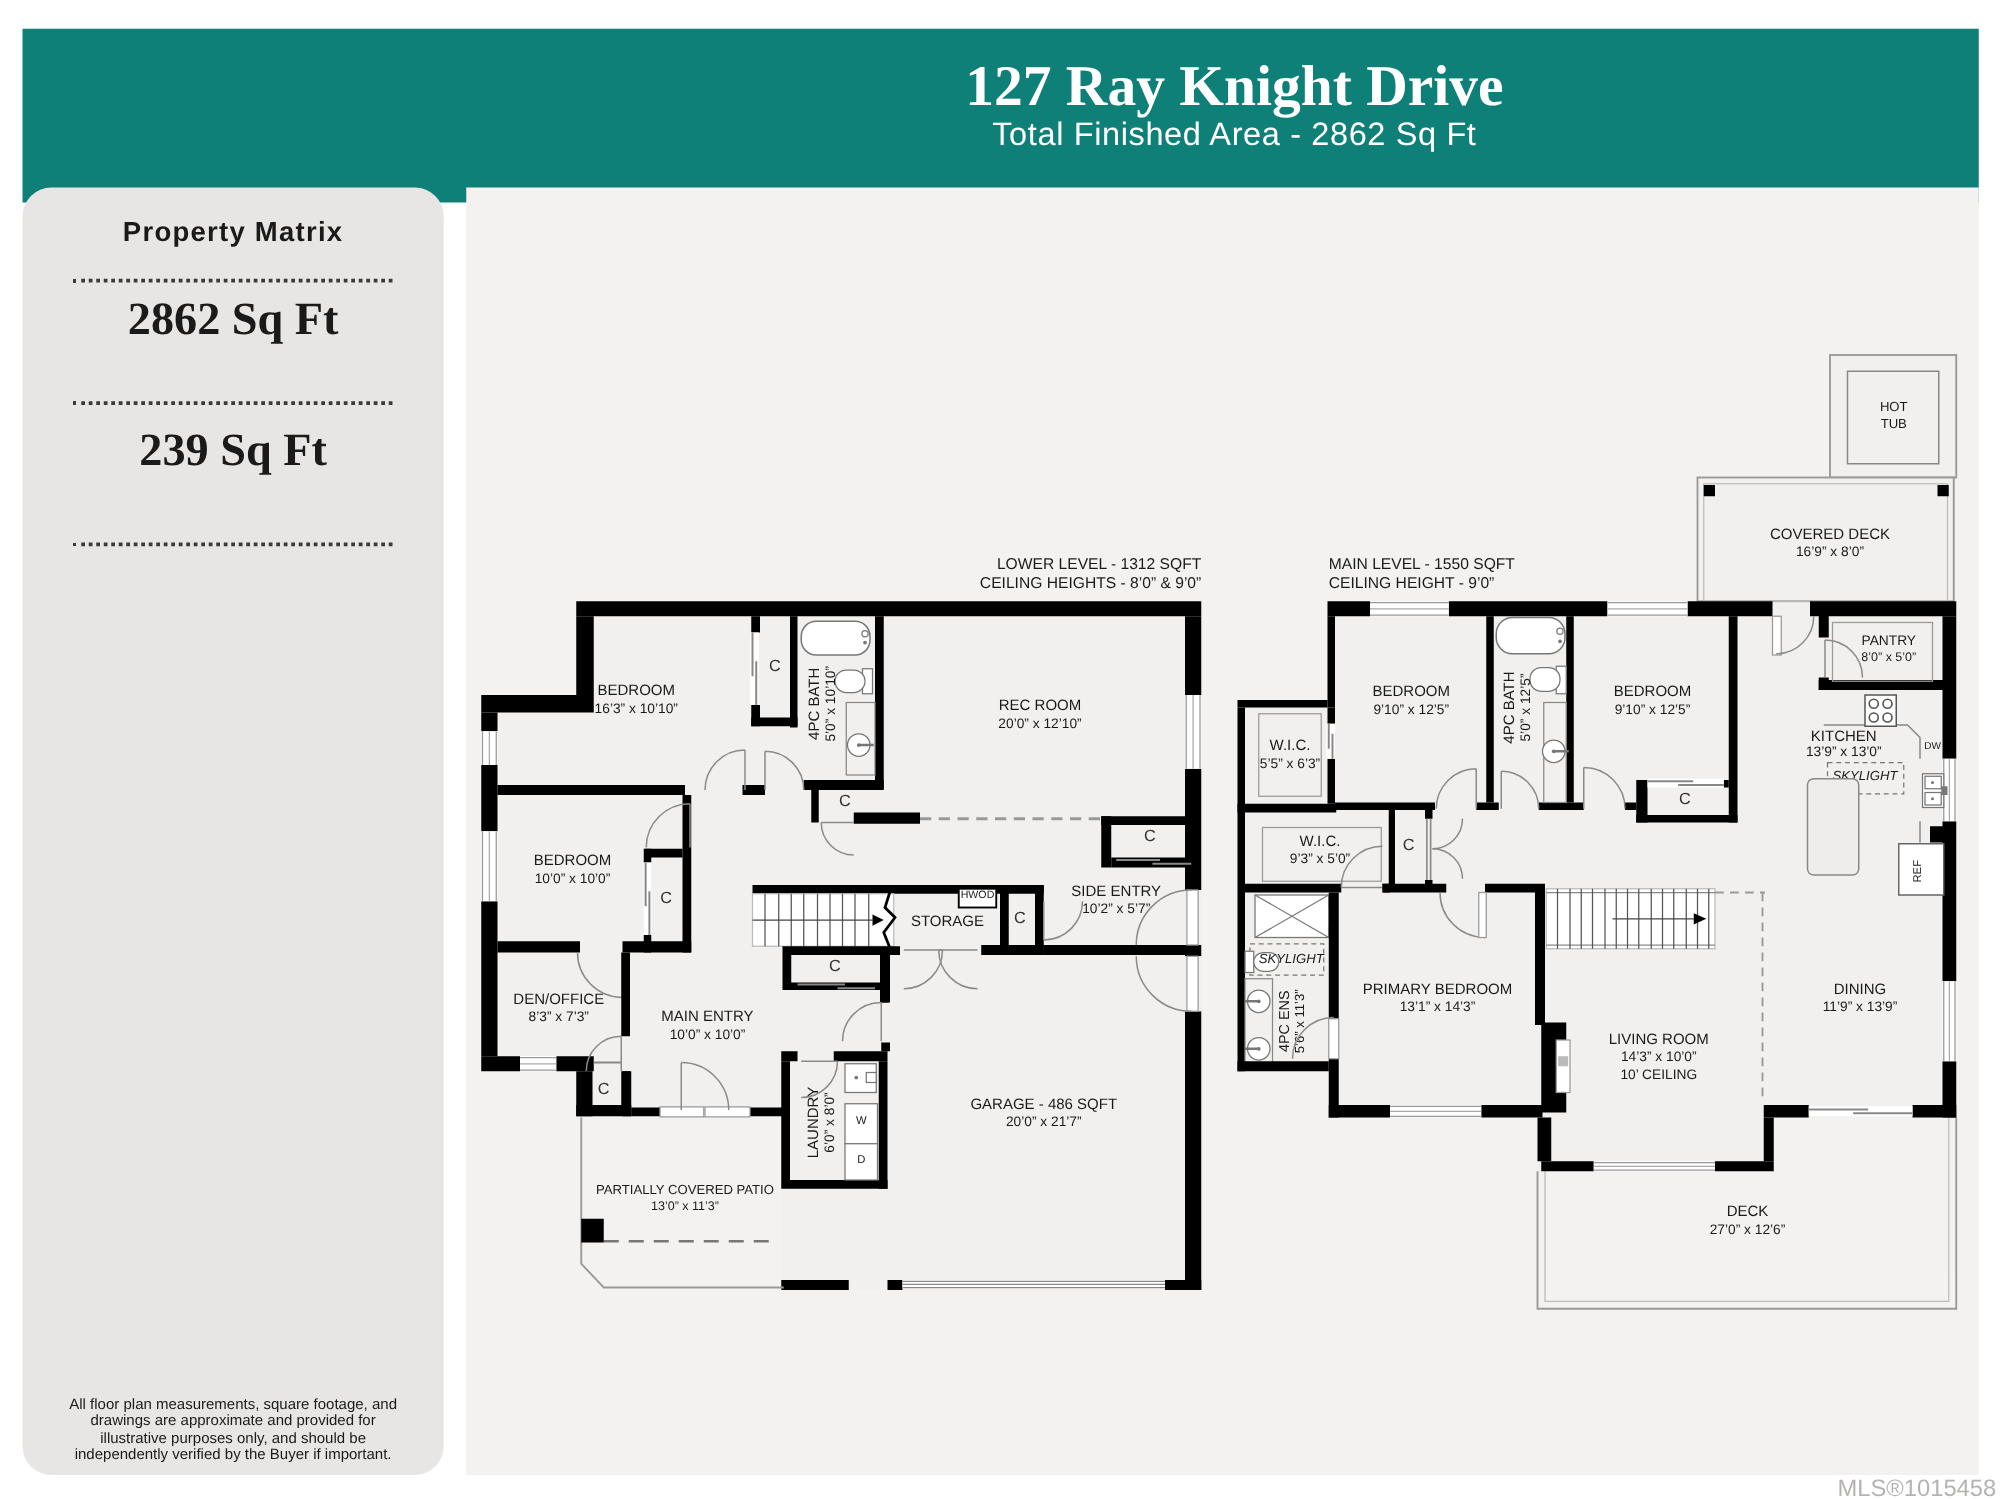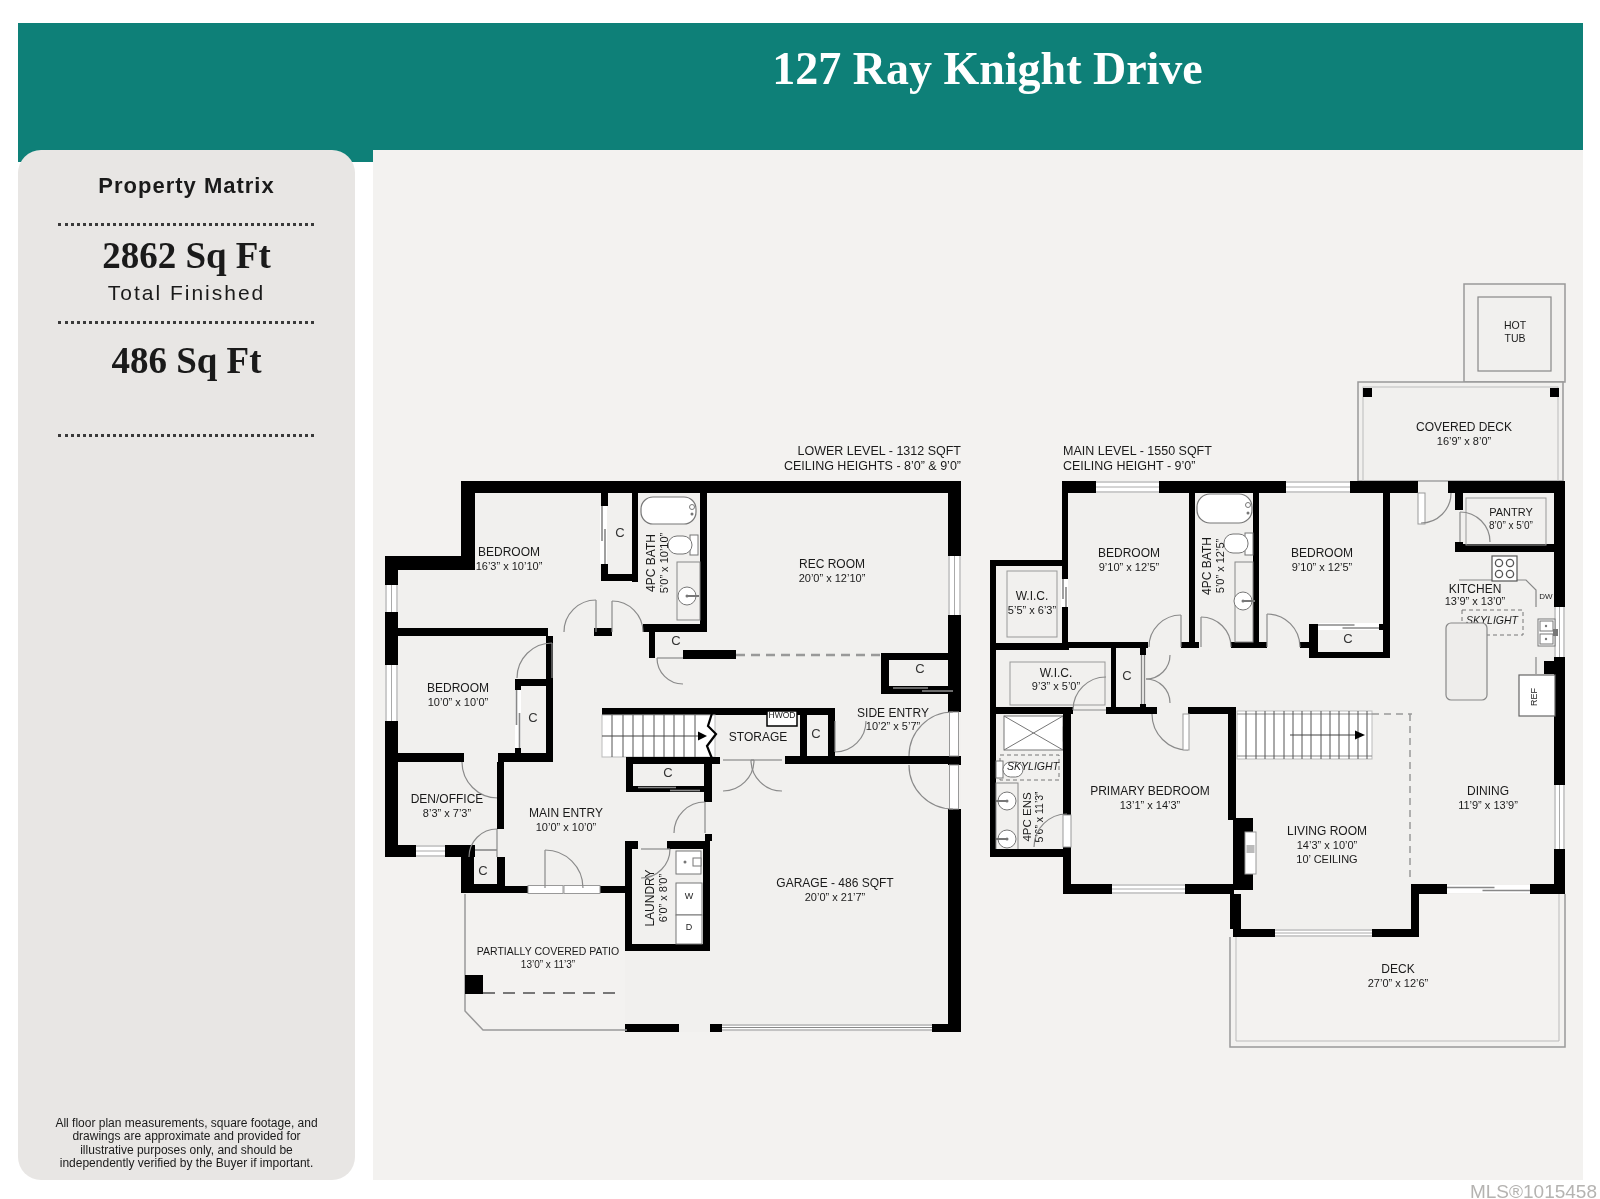--- a/index.html
+++ b/index.html
@@ -11,29 +11,29 @@
 #sidebar .num{font-family:"Liberation Serif",serif;font-weight:bold;font-size:37px;text-align:center;position:absolute;width:100%;color:#1a1a1a;}
 #sidebar .sub{font-size:21px;text-align:center;position:absolute;width:100%;color:#1a1a1a;letter-spacing:2px;}
 #sidebar .disc{position:absolute;left:0;bottom:10px;width:337px;font-size:12px;line-height:13.2px;text-align:center;color:#1a1a1a;margin-top:42px;}
 #main{position:absolute;left:373px;top:150px;width:1210px;height:1030px;background:#f3f2f0;}
 #mls{position:absolute;right:3px;top:1181px;font-size:19px;color:#b5b3b1;}
 </style></head>
 <body>
 
 <div id="header">
 <div class="t1">127 Ray Knight Drive</div>
+<div class="t2">Total Finished Area - 2862 Sq Ft</div>
 </div>
 
 <div id="sidebar">
 <div class="pm">Property Matrix</div>
 <div class="dots" style="top:73px;"></div>
 <div class="num" style="top:84px;">2862 Sq Ft</div>
-<div class="sub" style="top:131px;">Total Finished</div>
 <div class="dots" style="top:171px;"></div>
-<div class="num" style="top:189px;">486 Sq Ft</div>
+<div class="num" style="top:189px;">239 Sq Ft</div>
 <div class="dots" style="top:284px;"></div>
 <div class="disc">All floor plan measurements, square footage, and<br>drawings are approximate and provided for<br>illustrative purposes only, and should be<br>independently verified by the Buyer if important.</div>
 </div>
 
 <div id="main"></div>
 <svg width="1600" height="1199" viewBox="0 0 1600 1199" style="position:absolute;left:0;top:0;" font-family="Liberation Sans, sans-serif">
     <polygon points="461,481 961,481 961,1032 625,1032 625,893 461,893 461,857 385,857 385,556 461,556" fill="#f1f0ee"></polygon>
     <text x="961" y="455" font-size="12.5" text-anchor="end" fill="#1a1a1a" font-weight="normal">LOWER LEVEL - 1312 SQFT</text>
     <text x="961" y="470" font-size="12.5" text-anchor="end" fill="#1a1a1a" font-weight="normal">CEILING HEIGHTS - 8’0” &amp; 9’0”</text>
     <g>

